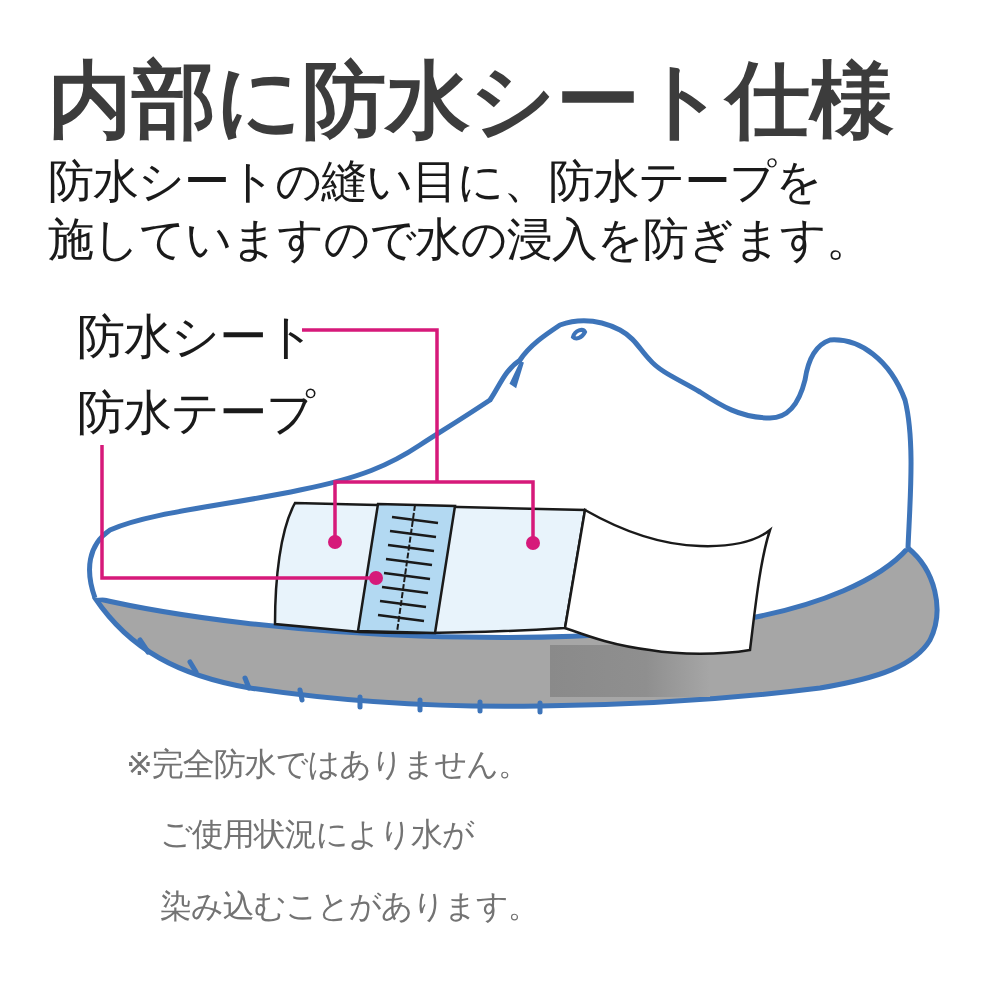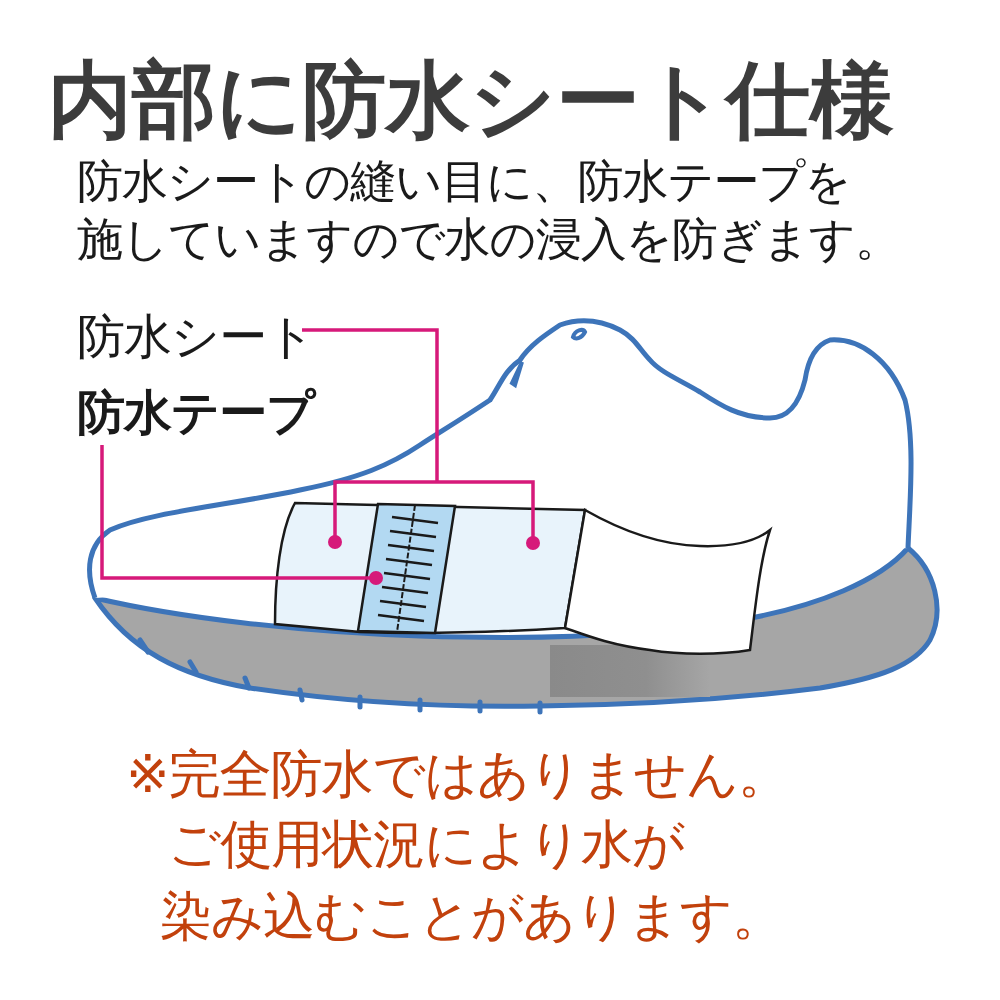--- a/index.html
+++ b/index.html
@@ -1,32 +1,32 @@
 <!DOCTYPE html>
 <html><head>
   <meta charset="utf-8">
   <style>
     html, body { margin: 0; padding: 0; background: #ffffff; }
     body { width: 1000px; height: 1000px; position: relative; overflow: hidden;
            font-family: "DejaVu Sans", sans-serif; }
     .title { position: absolute; left: 48px; top: 40px; font-size: 84px; font-weight: bold;
              color: #3c3c3c; letter-spacing: 0px; white-space: nowrap; line-height: 1; margin-top: 18px; }
     .desc { position: absolute; left: 48px; font-size: 46px; color: #1a1a1a;
-            white-space: nowrap; line-height: 1; letter-spacing: -1px; margin-left: 29px; }
+            white-space: nowrap; line-height: 1; letter-spacing: -1px; }
     .desc.l1 { top: 158px; }
     .desc.l2 { top: 216px; }
     .label { position: absolute; left: 77px; font-size: 48px; color: #1a1a1a;
              white-space: nowrap; line-height: 1; letter-spacing: -1px; }
     .label.sheet { top: 312px; }
-    .label.tape { top: 388px; font-weight: bold; }
+    .label.tape { top: 388px; }
     svg.diagram { position: absolute; left: 0; top: 0; width: 1000px; height: 1000px; }
-    .note { position: absolute; font-size: 52px; color: #c2410c; white-space: nowrap;
+    .note { position: absolute; font-size: 32px; color: #737373; white-space: nowrap;
             line-height: 1; letter-spacing: -1px; }
     .note.n1 { left: 126px; top: 748px; }
-    .note.n2 { left: 160px; top: 818px; margin-left: 8px; }
+    .note.n2 { left: 160px; top: 818px; }
     .note.n3 { left: 160px; top: 890px; }
   </style>
 </head>
 <body>
 
 <div class="title">内部に防水シート仕様</div>
 <div class="desc l1">防水シートの縫い目に、防水テープを</div>
 <div class="desc l2">施していますので水の浸入を防ぎます。</div>
 
 <svg class="diagram" viewBox="0 0 1000 1000">

